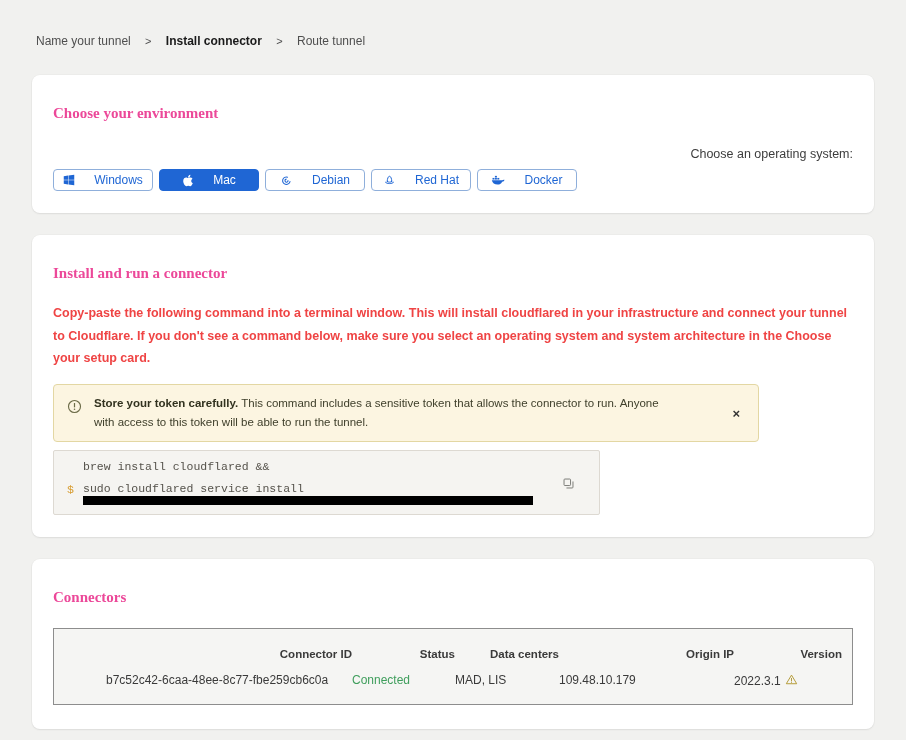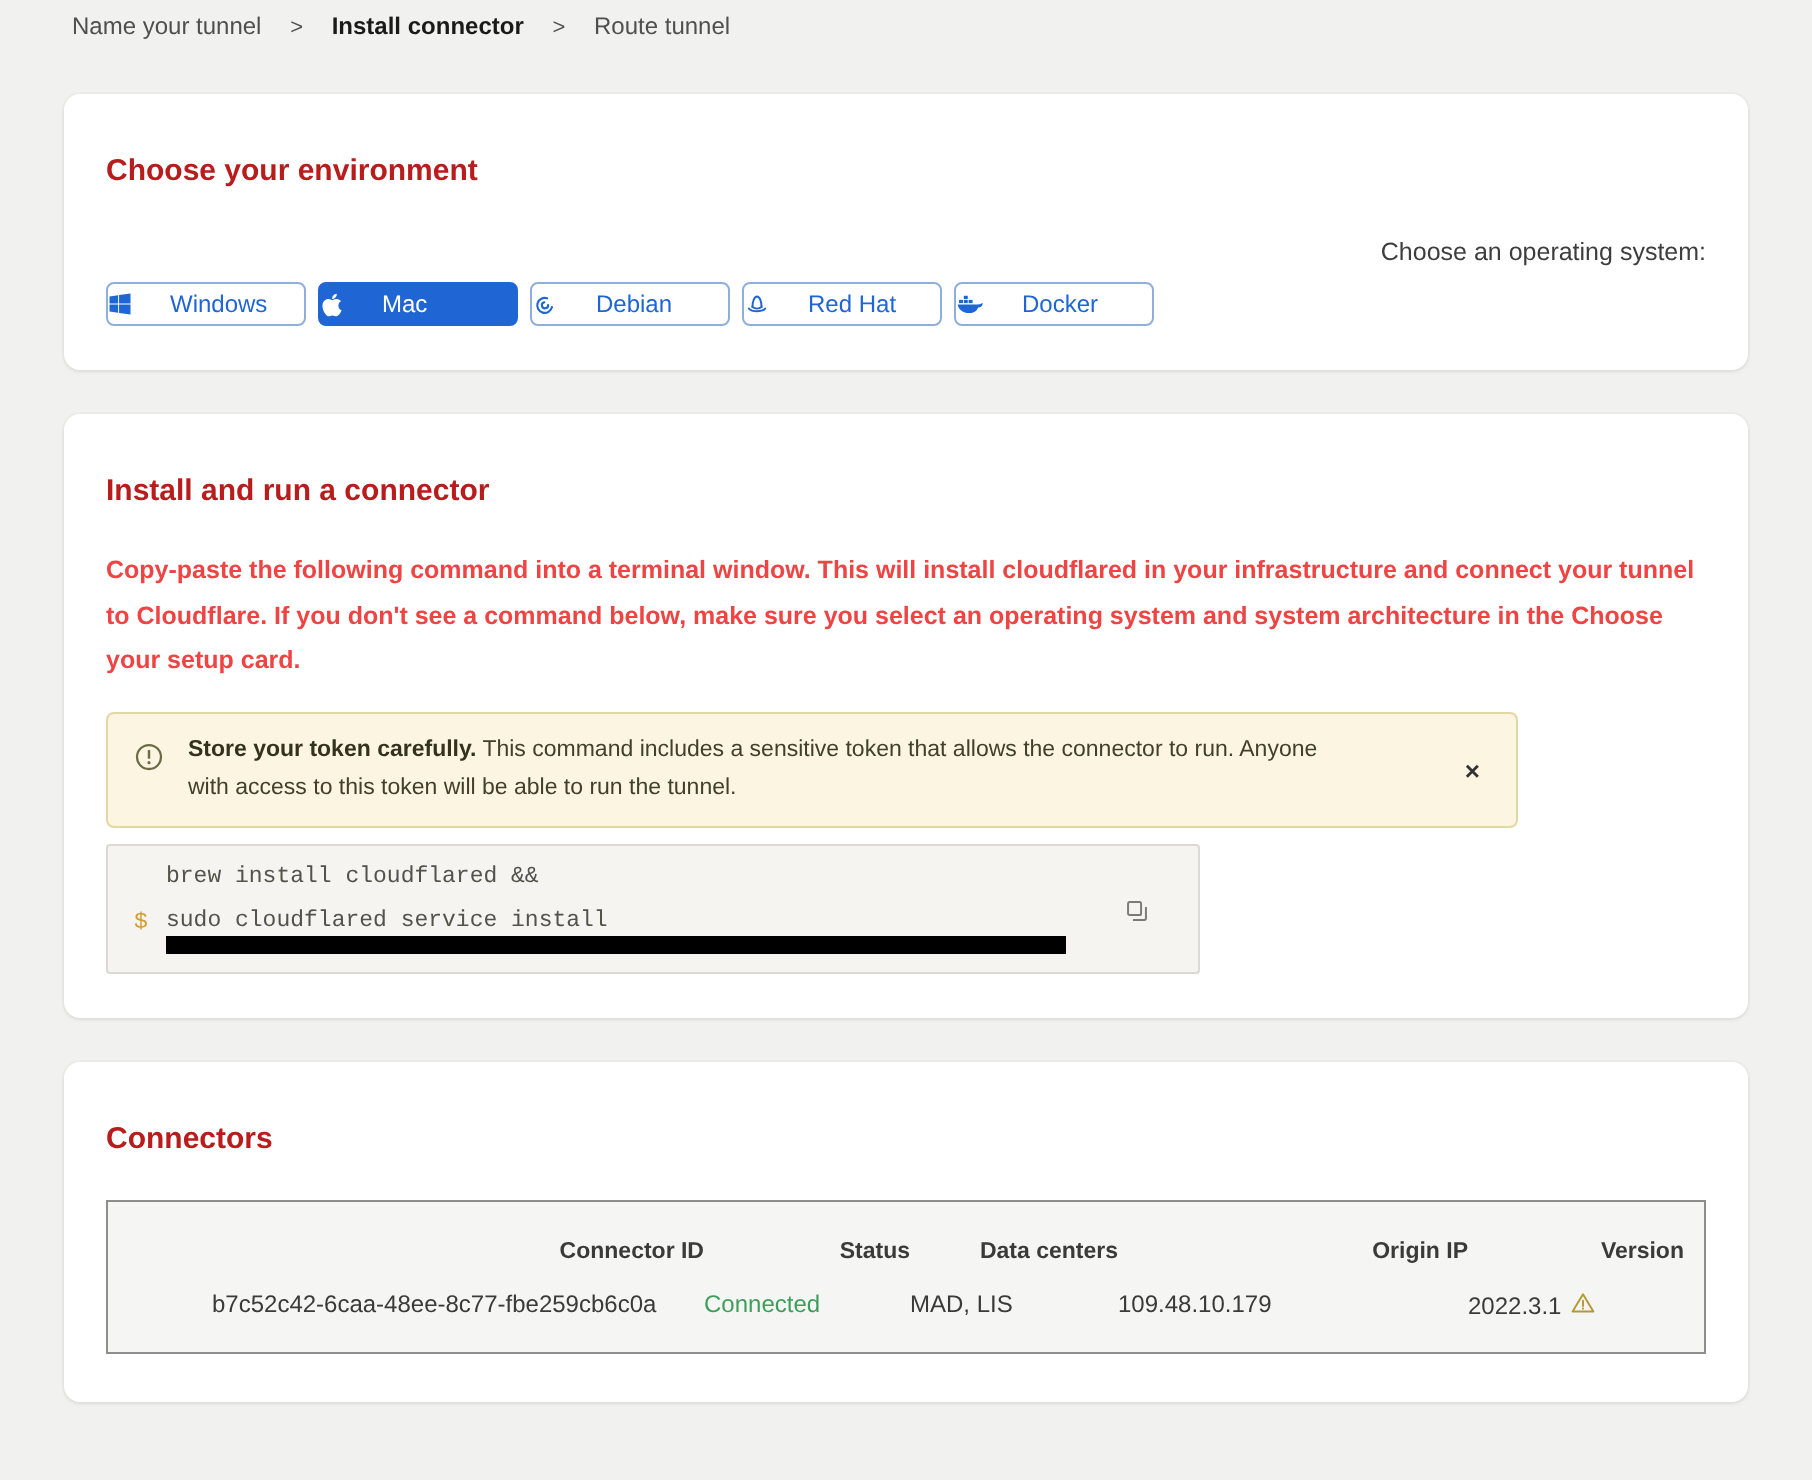--- a/index.html
+++ b/index.html
@@ -4,41 +4,41 @@
 <style>
   * { box-sizing: border-box; }
   html, body { margin: 0; padding: 0; }
   body {
     width: 906px; height: 740px; overflow: hidden;
     background: #f1f1ef;
     font-family: "Liberation Sans", sans-serif;
     color: #3d3d3d;
   }
   
-  .breadcrumb { padding: 6px 36px 0 36px; font-size: 12px; color: #4f4f4f; }
+  .breadcrumb { padding: 34px 36px 0 36px; font-size: 12px; color: #4f4f4f; }
   .crumb { color: #4f4f4f; cursor: pointer; }
   .crumb.active { color: #1a1a1a; font-weight: 700; }
   .crumb-sep { margin: 0 11px; color: #4f4f4f; font-size: 11px; }
 
   .main { padding: 0 32px; }
 
   .card {
     background: #ffffff; border-radius: 8px;
     box-shadow: 0 1px 2px rgba(0,0,0,0.07), 0 0 0 1px rgba(0,0,0,0.02);
     padding: 30px 21px 22px 21px;
   }
-  .card-title { font-size: 15px; font-weight: 700; color: #b91c1c; margin: 0; }
+  .card-title { font-size: 15px; font-weight: 700; color: #ec4899; margin: 0; font-family: Liberation Serif, serif; }
 
   
   .card-env { margin-top: 27px; }
   .os-label { margin-top: 25px; font-size: 12.5px; color: #3d3d3d; text-align: right; }
   .os-row { margin-top: 8px; display: flex; gap: 6px; }
   .os-btn {
     width: 100px; height: 22px;
-    display: inline-flex; align-items: center; gap: 19px;
+    display: inline-flex; align-items: center; justify-content: center; gap: 19px;
     background: #fff; border: 1px solid #8fafdb; border-radius: 4px;
     color: #1f66d4; font-size: 12px; cursor: pointer; padding: 0;
     font-family: "Liberation Sans", sans-serif;
   }
   .os-btn.selected { background: #1f66d4; border-color: #1f66d4; color: #fff; }
   .os-btn svg { display: block; }
 
   
   .card-install { margin-top: 22px; }
   .install-desc { margin-top: 20px; font-size: 12.5px; line-height: 1.8; color: #ef4444; max-width: 800px; font-weight: bold; }

